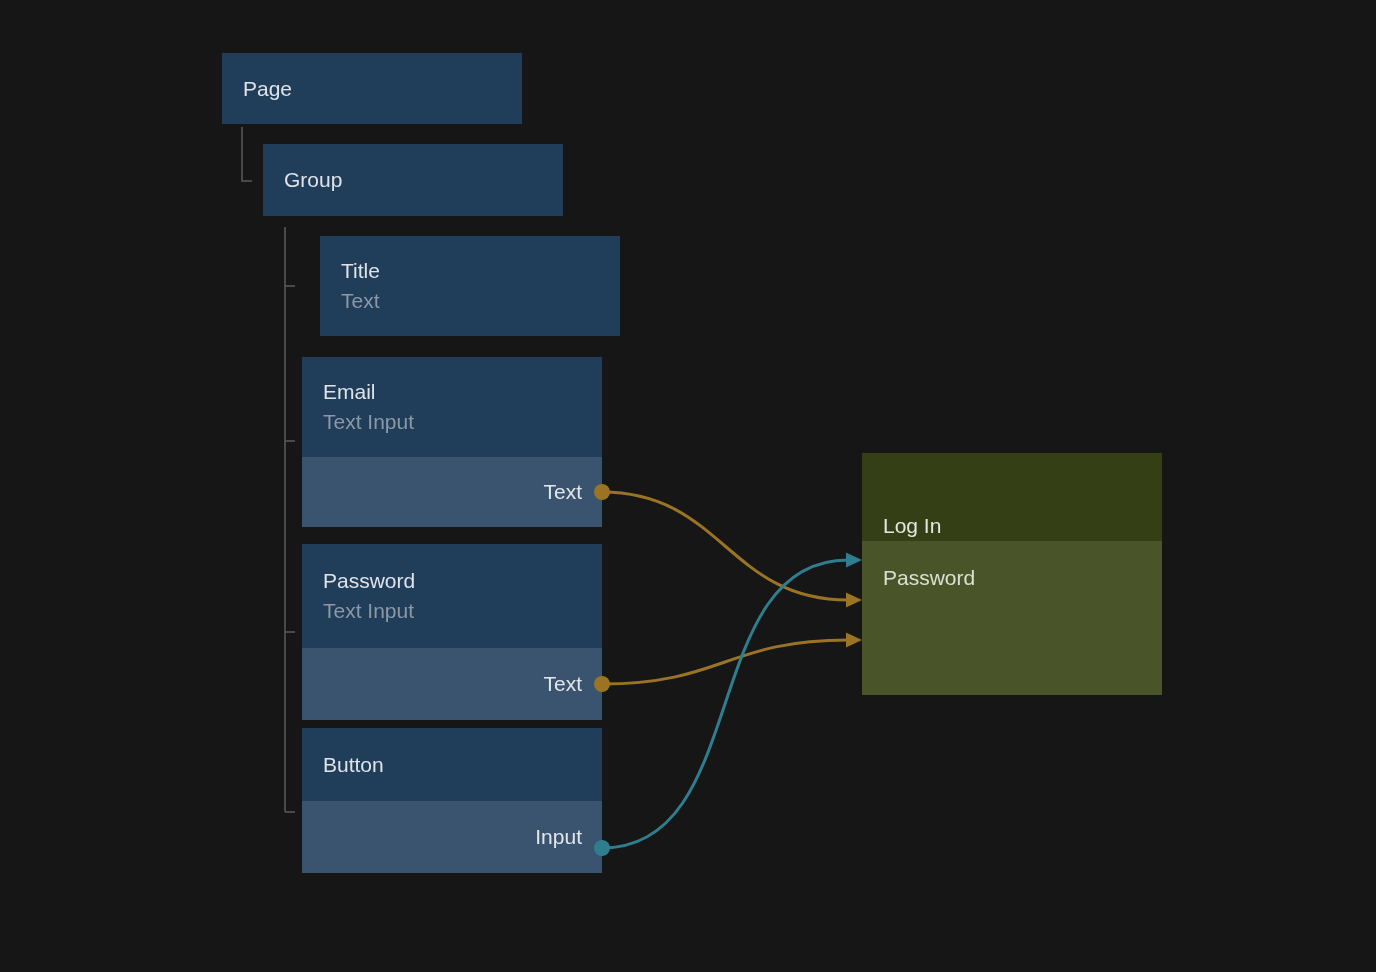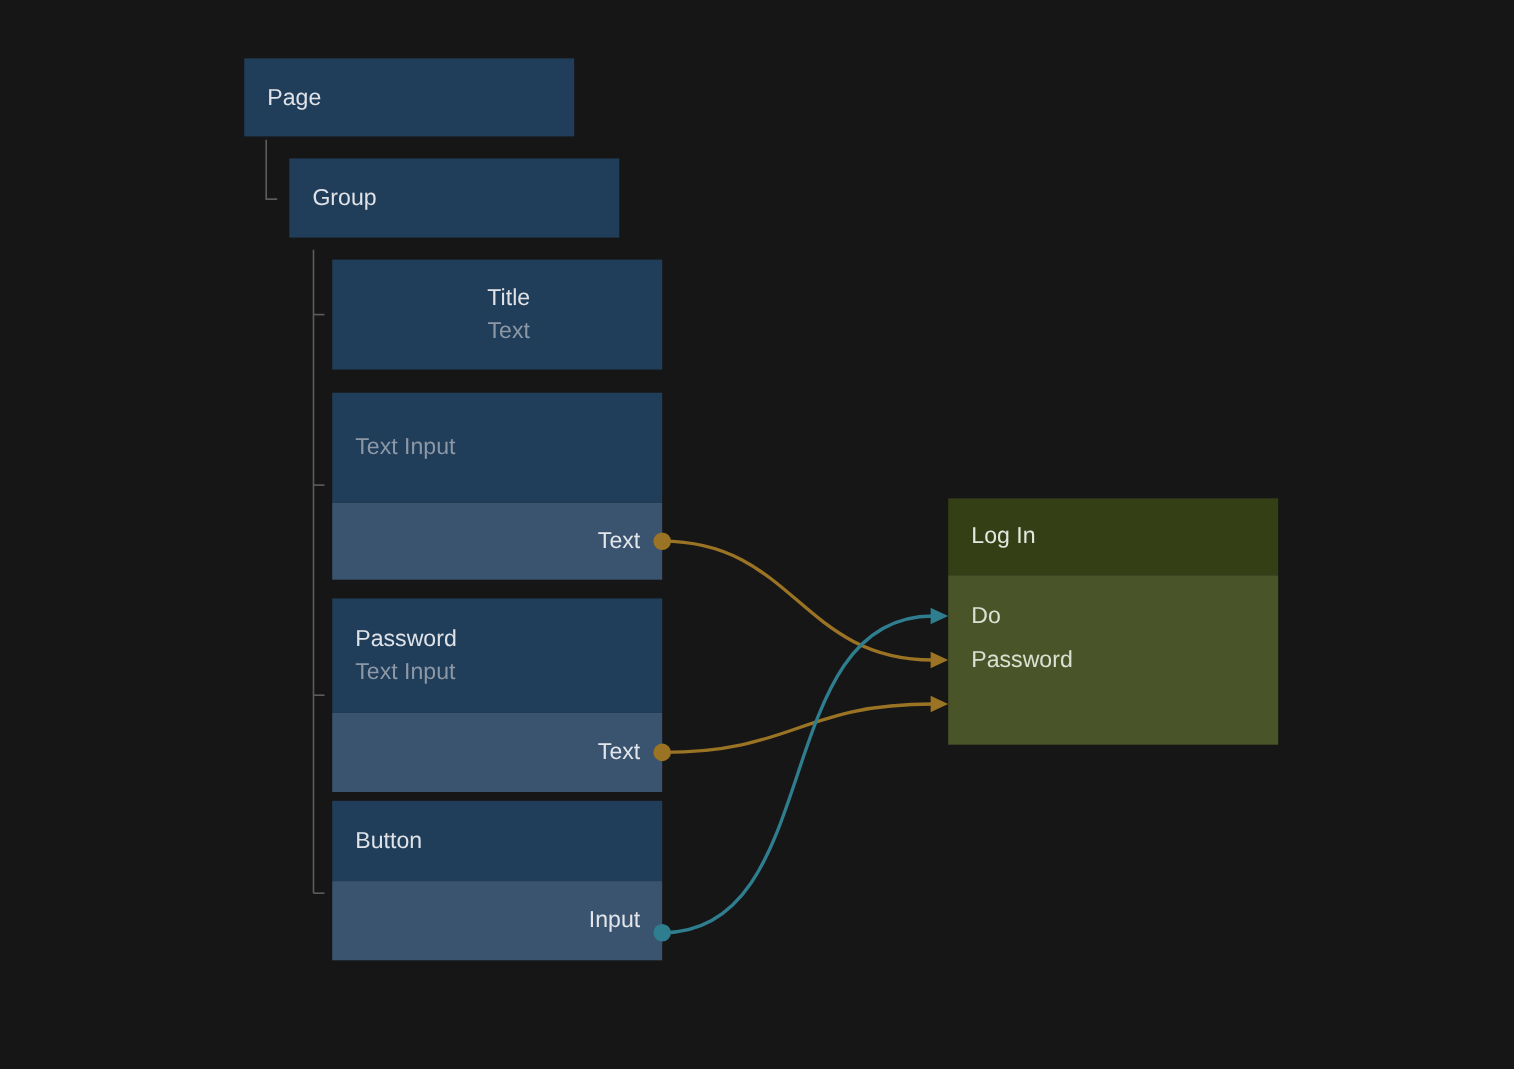--- a/index.html
+++ b/index.html
@@ -14,21 +14,21 @@
     background: #161616;
     overflow: hidden;
     font-family: "Liberation Sans", sans-serif;
   }
   .node {
     position: absolute;
     width: 300px;
   }
   #n-page   { left: 222px; top: 53px; }
   #n-group  { left: 263px; top: 144px; }
-  #n-title  { left: 302px; top: 236px; text-align: center; }
+  #n-title  { left: 320px; top: 236px; }
   #n-email  { left: 302px; top: 357px; }
   #n-password { left: 302px; top: 544px; }
   #n-button { left: 302px; top: 728px; }
   #n-login  { left: 862px; top: 453px; }
 
   .hdr {
     background: #203D59;
     display: flex;
     flex-direction: column;
     justify-content: center;
@@ -54,23 +54,23 @@
     justify-content: flex-end;
     padding-right: 20px;
     box-sizing: border-box;
   }
   .port-label {
     color: #E2E6EA;
     font-size: 21px;
   }
   .login-hdr {
     background: #343F16;
-    height: 70px;
+    height: 88px;
     display: flex;
-    align-items: center;
+    align-items: flex-end;
     padding-left: 21px;
     box-sizing: border-box;
   }
   .login-hdr .title { color: #E4E7DE; }
   .login-body {
     background: #4A5429;
     height: 154px;
     padding-top: 17px;
     box-sizing: border-box;
   }
@@ -107,20 +107,21 @@
 
   <div class="node" id="n-title">
     <div class="hdr" style="height:100px">
       <span class="title">Title</span>
       <span class="subtitle">Text</span>
     </div>
   </div>
 
   <div class="node" id="n-email">
     <div class="hdr" style="height:100px">
+      <span class="title">Email</span>
       <span class="subtitle">Text Input</span>
     </div>
     <div class="port-row" style="height:70px">
       <span class="port-label">Text</span>
     </div>
   </div>
 
   <div class="node" id="n-password">
     <div class="hdr" style="height:104px">
       <span class="title">Password</span>
@@ -138,21 +139,20 @@
     <div class="port-row" style="height:72px">
       <span class="port-label">Input</span>
     </div>
   </div>
 
   <div class="node" id="n-login">
     <div class="login-hdr">
       <span class="title">Log In</span>
     </div>
     <div class="login-body">
-      <div class="login-row">Do</div>
       <div class="login-row">Password</div>
     </div>
   </div>
 
   <svg class="wires" width="1376" height="972" viewBox="0 0 1376 972">
 
     <path d="M242 127 L242 181 L252 181" fill="none" stroke="#5B5B5B" stroke-width="1.5"></path>
     <path d="M285 227 L285 812" fill="none" stroke="#5B5B5B" stroke-width="1.5"></path>
     <path d="M285 286 L295 286" stroke="#5B5B5B" stroke-width="1.5"></path>
     <path d="M285 441 L295 441" stroke="#5B5B5B" stroke-width="1.5"></path>

